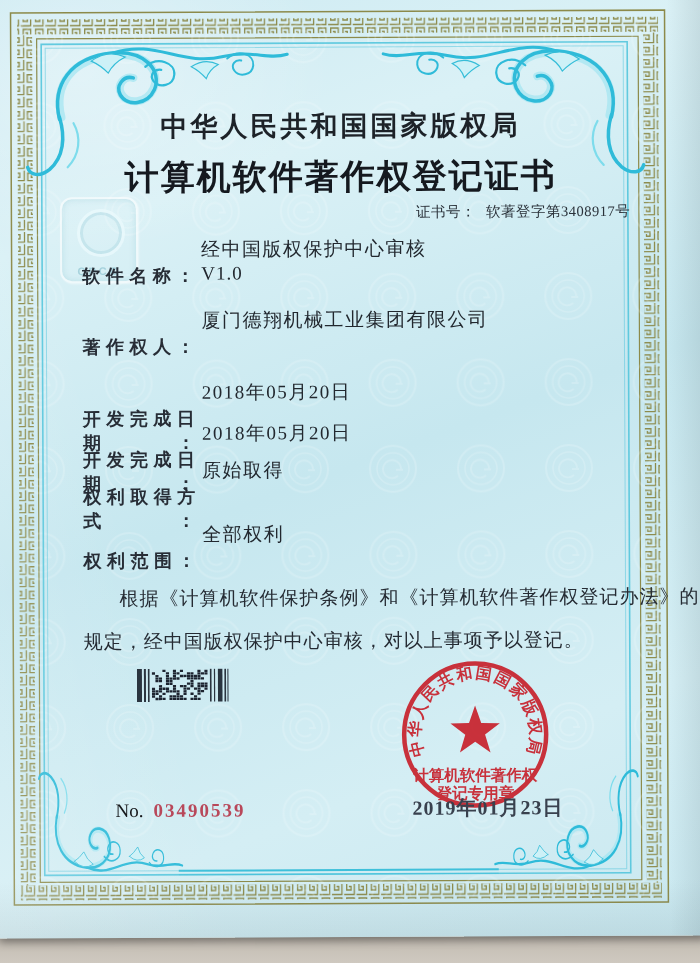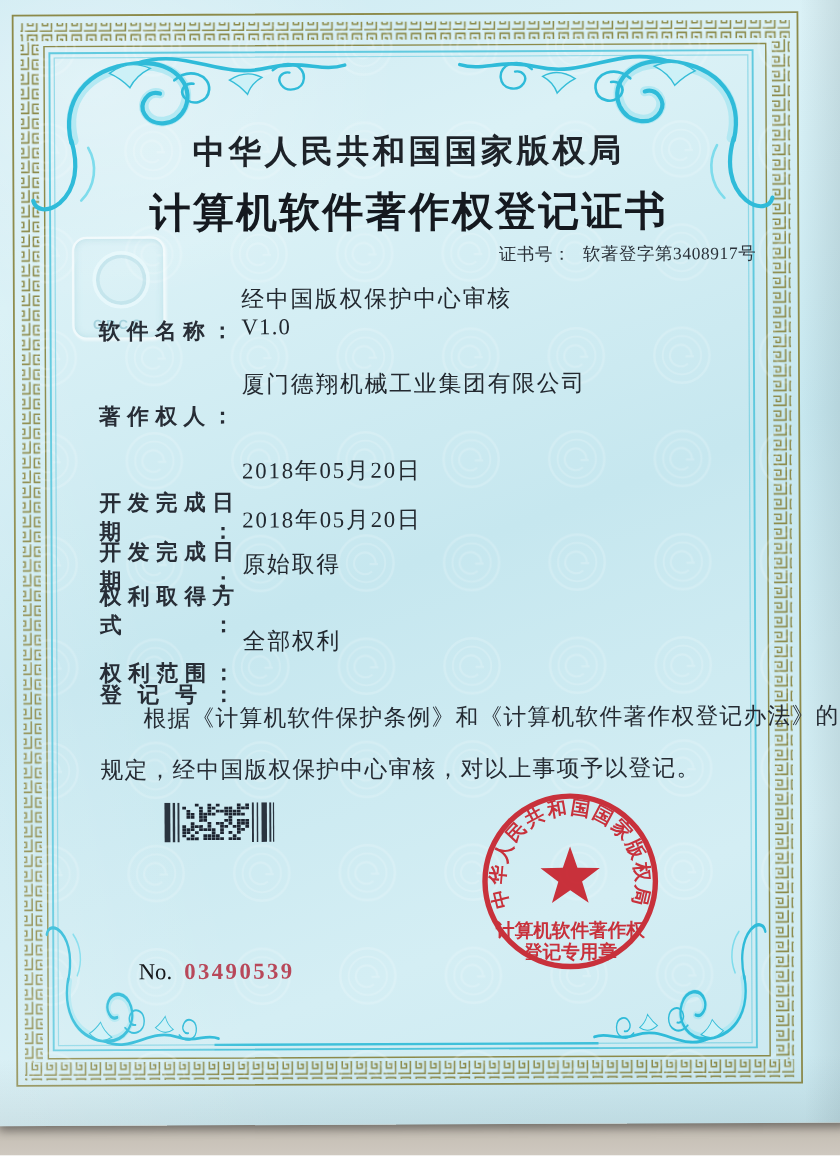--- a/index.html
+++ b/index.html
@@ -139,21 +139,20 @@
       <span class="flabel">权利取得方式：</span>
       <span class="fvalue">原始取得</span>
     </div>
 
     <div class="txt row" style="top:525px">
       <span class="flabel">权利范围：</span>
       <span class="fvalue">全部权利</span>
     </div>
 
     <div class="txt row" style="top:543px">
-      <span class="flabel">登记号：</span>
     </div>
 
     <div class="txt stmt" style="left:122px;top:589px">根据《计算机软件保护条例》和《计算机软件著作权登记办法》的</div>
     <div class="txt stmt" style="left:86px;top:632px">规定，经中国版权保护中心审核，对以上事项予以登记。</div>
 
     <svg class="barcode" width="100" height="34" viewBox="0 0 100 34">
       <g fill="#1d2430" opacity="0.92">
         <rect x="0" y="0" width="5" height="33"></rect>
         <rect x="7" y="0" width="2" height="33"></rect>
         <rect x="11" y="0" width="1.6" height="33"></rect>
@@ -272,19 +271,20 @@
       </defs>
       <circle cx="100" cy="101" r="71" fill="none" stroke="#c8232e" stroke-width="4.5"></circle>
       <text font-size="16" font-weight="bold" fill="#c8232e" letter-spacing="2">
         <textPath href="#arcTop" startOffset="50%" text-anchor="middle">中华人民共和国国家版权局</textPath>
       </text>
       <polygon fill="#c8232e" points="100,72 106.1,89.6 124.7,90 109.9,101.2 115.3,119 100,108.4 84.7,119 90.1,101.2 75.3,90 93.9,89.6"></polygon>
       <text x="100" y="147" text-anchor="middle" font-size="15.5" font-weight="bold" fill="#c8232e">计算机软件著作权</text>
       <text x="100" y="165" text-anchor="middle" font-size="15.5" font-weight="bold" fill="#c8232e">登记专用章</text>
     </svg>
 
+    <div class="txt stamp-date">2019年01月23日</div>
 
     <div class="txt serial">
       <span>No.</span><span class="sn">03490539</span>
     </div>
 
   </div>
 </div>
 
 </body></html>

